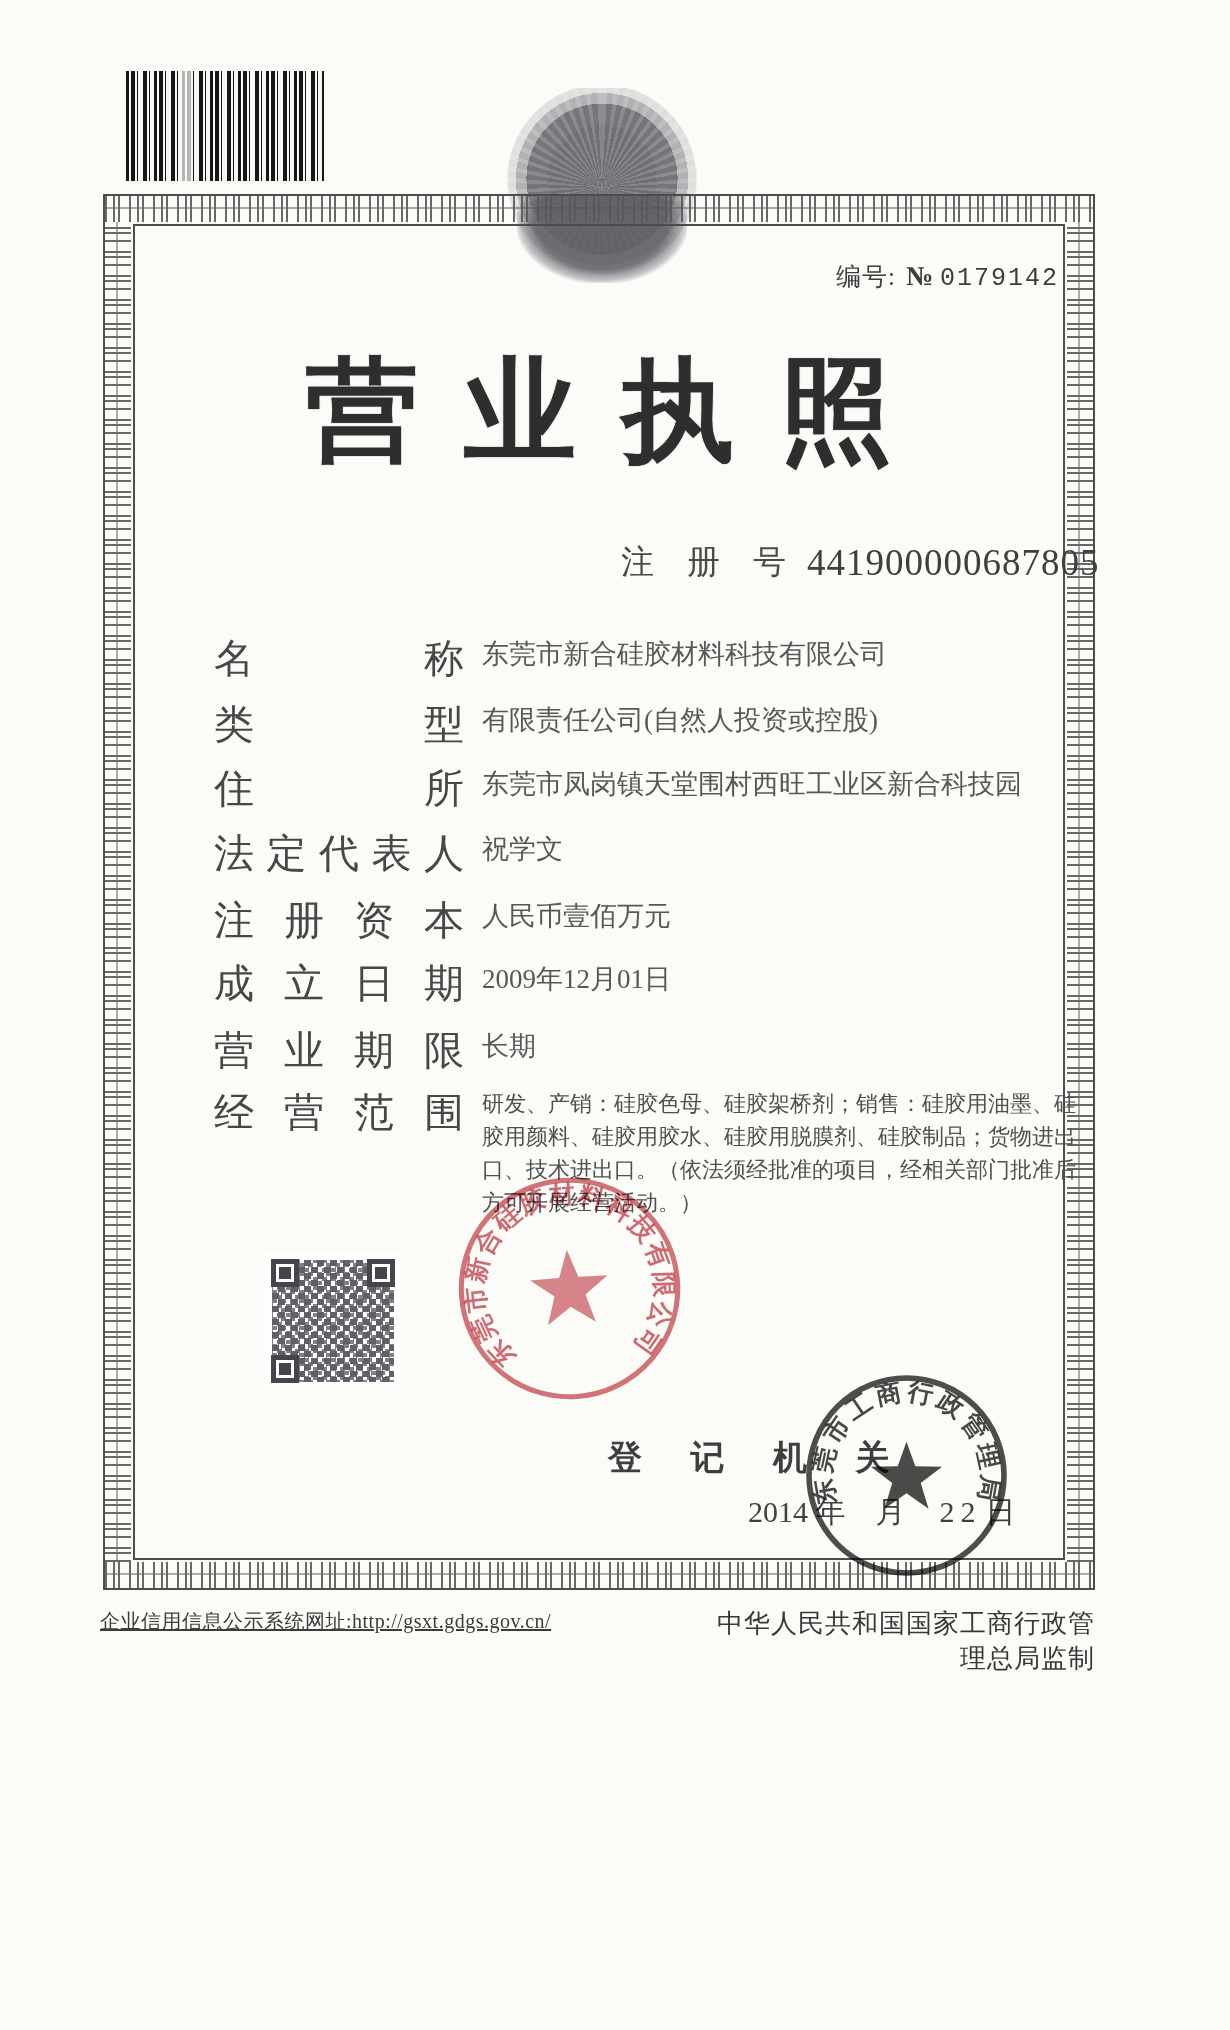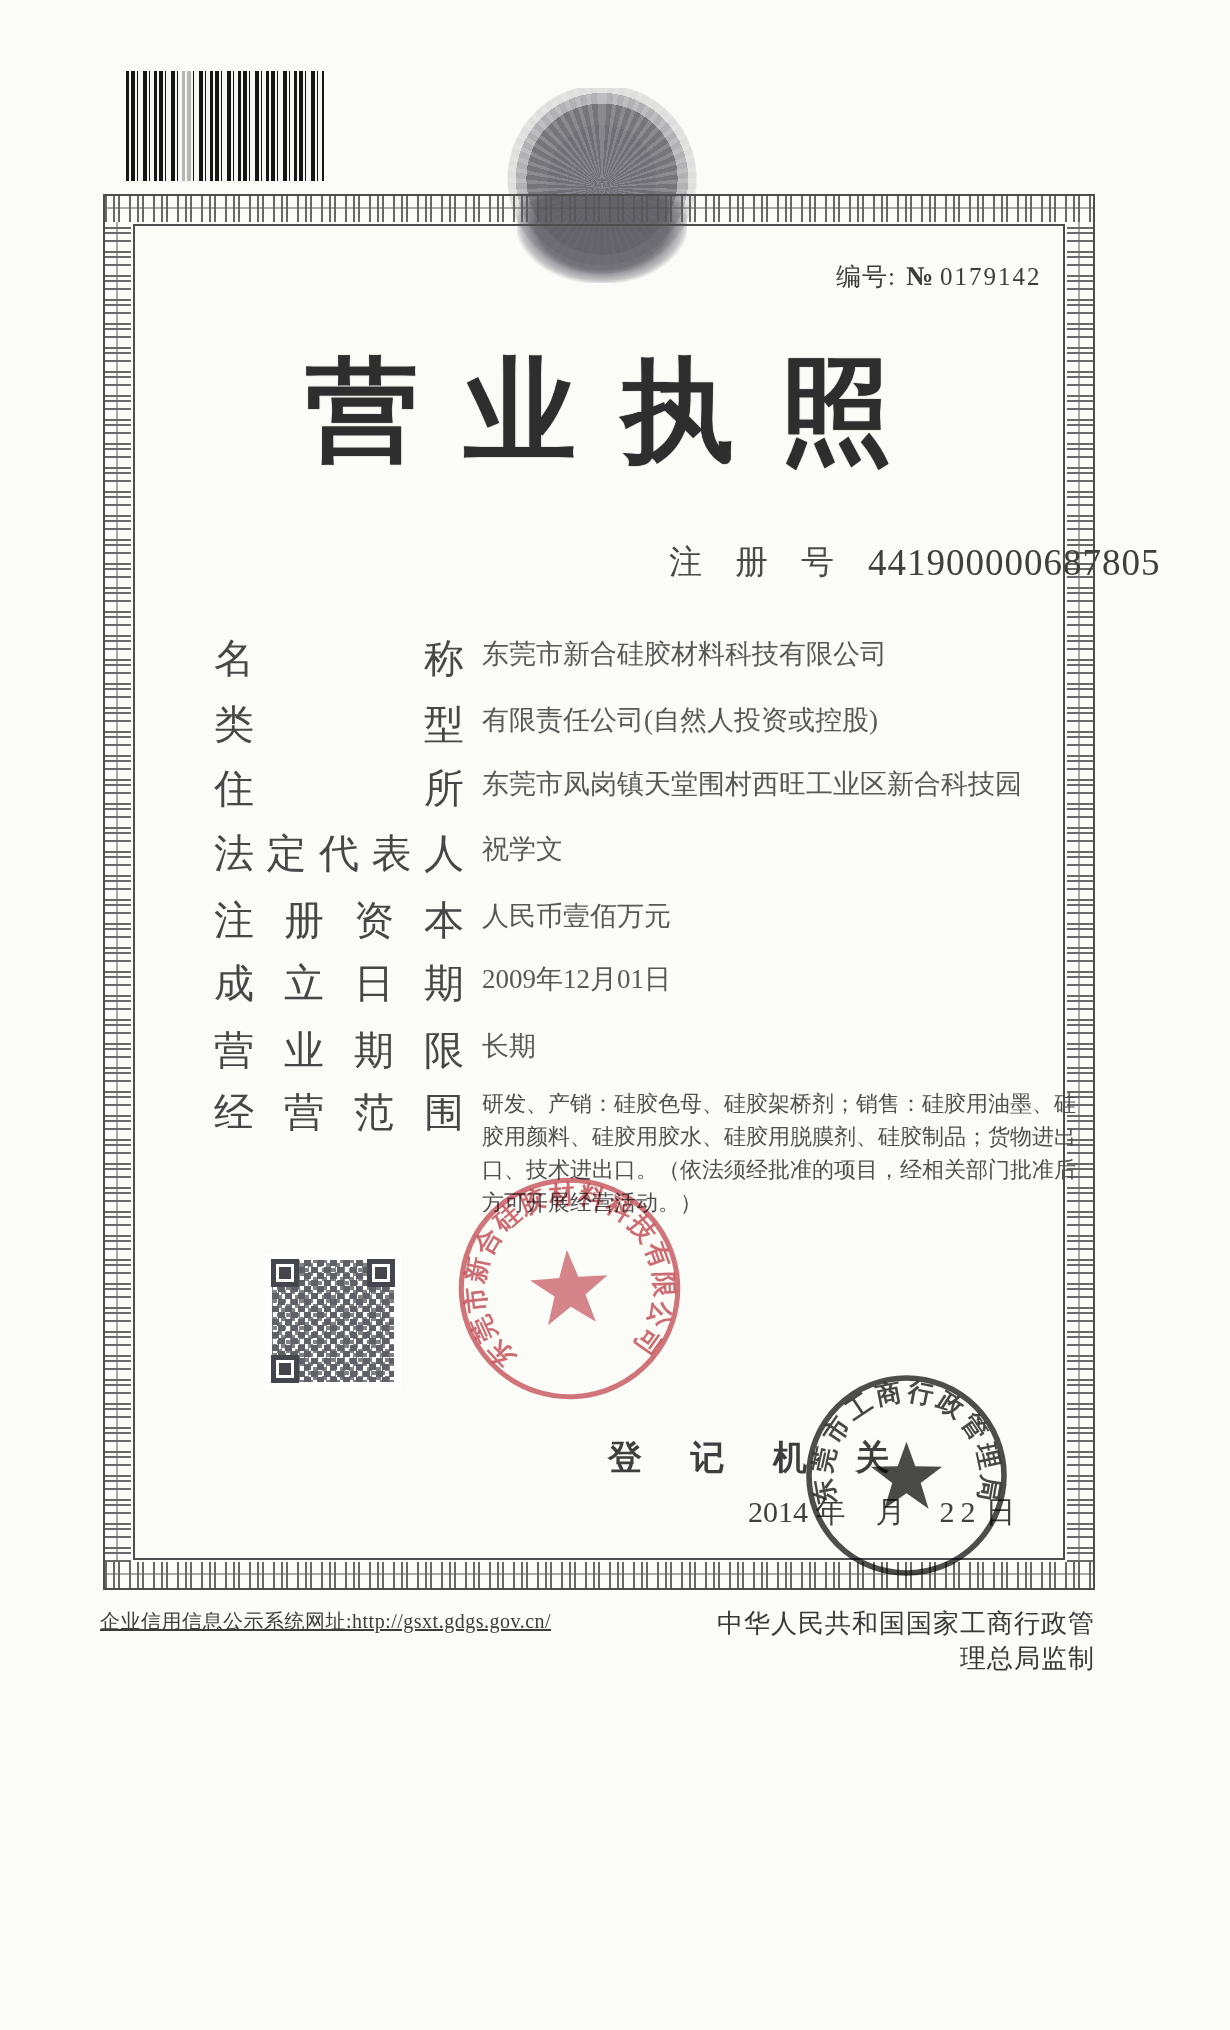--- a/index.html
+++ b/index.html
@@ -58,36 +58,36 @@
   }
   .band.t { left:0; right:0; top:0; height:26px; }
   .band.b { left:0; right:0; bottom:0; height:26px; }
   .band.l { top:26px; bottom:26px; left:0; width:26px; }
   .band.r { top:26px; bottom:26px; right:0; width:26px; }
 
   
   .serial { position:absolute; left:836px; top:260px; font-size:25px; color:#3d3d3d;
             letter-spacing:1px; white-space:nowrap; }
   .serial .nosign { font-weight:bold; font-size:27px; margin:0 6px 0 10px; }
-  .serial .num { font-family:Liberation Serif, serif; font-size:25px; letter-spacing:2px; }
+  .serial .num { font-family:Liberation Mono, monospace; font-size:25px; letter-spacing:2px; }
 
   
   .title {
     position:absolute; left:103px; top:336px; width:992px;
     text-align:center; text-indent:46px; letter-spacing:46px;
     font-family:Liberation Serif, serif; font-weight:900;
     font-size:112px; color:#2e2e2e; text-shadow:0 0 1px #3a3a3a;
     white-space:nowrap;
   }
 
   
   .regrow { position:absolute; left:621px; top:540px; white-space:nowrap; }
   .regrow .rlabel { display:inline-block; width:165px; text-align:justify; text-align-last:justify;
-                    font-size:33px; color:#4a4a4a; vertical-align:middle;margin-left:48px; }
-  .regrow .rvalue { font-size:37px; color:#3f3f3f; margin-left:30px; letter-spacing:1px; vertical-align:middle; }
+                    font-size:33px; color:#4a4a4a; vertical-align:middle; }
+  .regrow .rvalue { font-size:37px; color:#3f3f3f; margin-left:17px; letter-spacing:1px; vertical-align:middle; }
 
   
   .fields { position:absolute; left:214px; top:0; width:880px; }
   .frow { position:absolute; left:0; }
   .flabel { position:absolute; left:0; width:250px; font-size:40px; color:#474747;
             text-align:justify; text-align-last:justify; font-weight:500; }
   .fvalue { position:absolute; left:268px; width:600px; font-size:27px; color:#585858;
             line-height:1.35; padding-top:5px; }
   .fvalue.scope { font-size:22px; line-height:1.5; color:#4f4f4f; padding-top:2px; }
 

